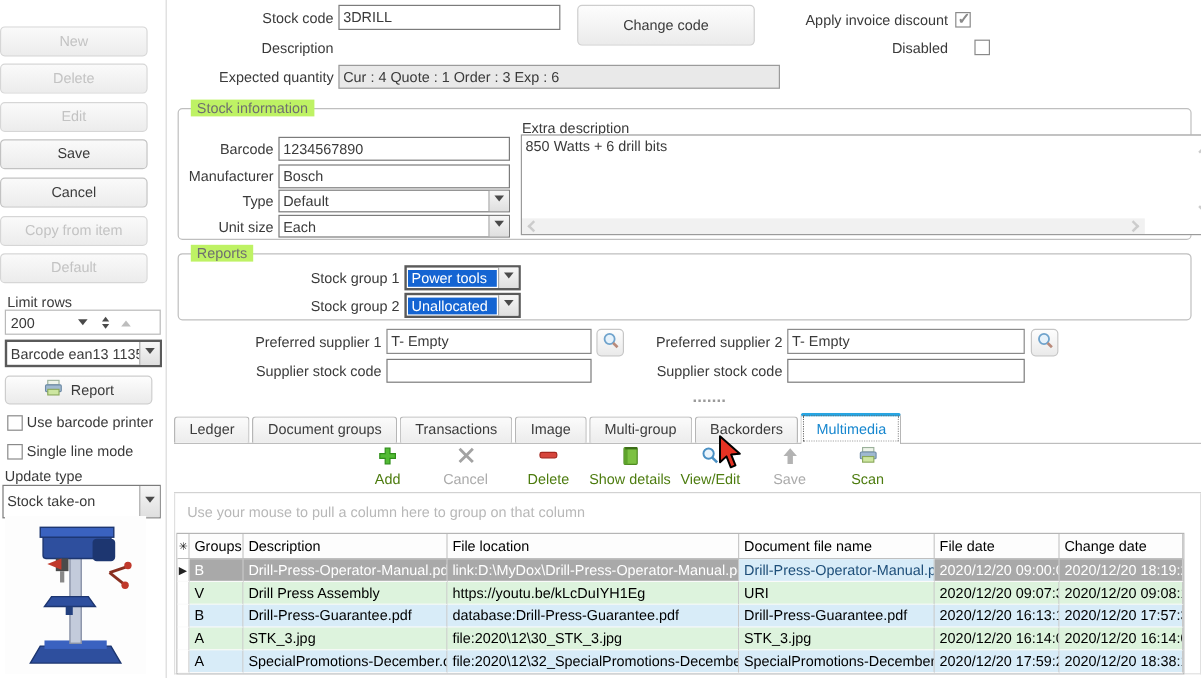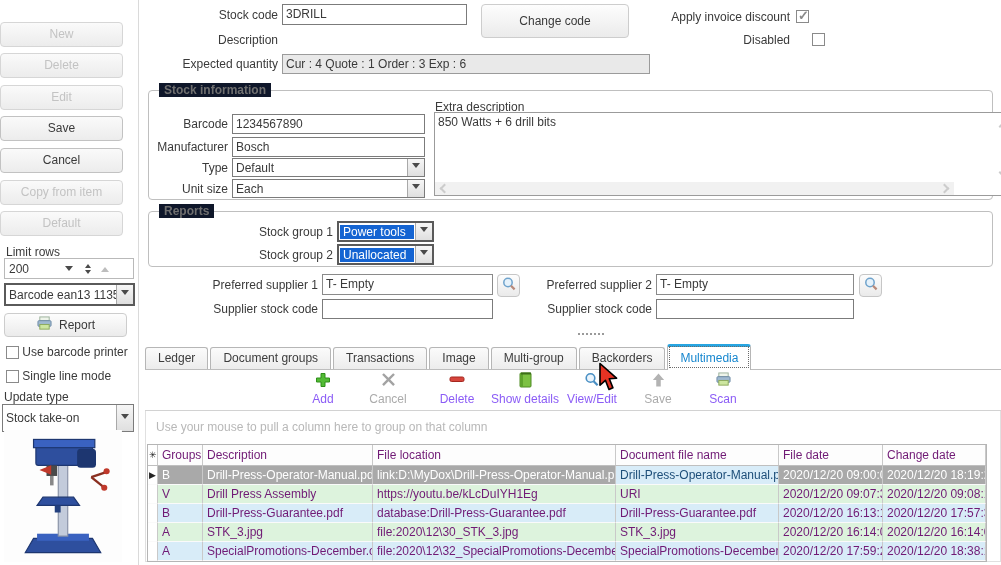--- a/index.html
+++ b/index.html
@@ -41,21 +41,21 @@
     font-weight:bold; color:#8a8a8a; }
   .cb-label { color:#3a3a3a; }
 
   
   .lbl { position:absolute; text-align:right; color:#3a3a3a; white-space:nowrap; }
   .input { position:absolute; border:1px solid #7b7b7b; background:#fff; padding:0 3px; line-height:19px;
     white-space:nowrap; overflow:hidden; }
   .input.ro { background:#e9e9e9; border-color:#9b9b9b; }
 
   .groupbox { position:absolute; border:1px solid #bfbfbf; border-radius:4px; }
-  .legend { position:absolute; top:-8px; left:10px; background:#0f172a; padding:0 5px; font-weight:bold; color:#6f6f6f; }
+  .legend { position:absolute; top:-8px; left:10px; background:#bef264; padding:0 5px; font-weight:normal; color:#6f6f6f; }
 
   .scroll-chevron { display:inline-block; width:7px; height:7px; border-left:2px solid #cccccc; border-bottom:2px solid #cccccc; }
   .chev-up { transform:rotate(135deg); } .chev-down { transform:rotate(-45deg); }
   .chev-left { transform:rotate(45deg); } .chev-right { transform:rotate(-135deg); }
 
   .search-btn { position:absolute; width:23px; height:23px; border:1px solid #c6c6c6; border-radius:4px;
     background:linear-gradient(#fdfdfd,#eaeaea); display:flex; align-items:center; justify-content:center; }
 
   
   #tabstrip { position:absolute; left:145px; top:345px; width:856px; height:25px;
@@ -65,30 +65,30 @@
     margin-right:2px; white-space:nowrap; }
   .tab.active { height:26px; margin-bottom:-1px; background:#fff; border-top:3px solid #27a5e2;
     color:#1787cf; line-height:22px; outline:1px dotted #6b6b6b; outline-offset:-3px; position:relative; z-index:2; }
   .dotted-marker { position:absolute; left:578px; top:333px; width:26px; height:0; border-top:2px dotted #9a9a9a; }
 
   
   #toolbar { position:absolute; left:145px; top:370px; width:856px; height:41px; background:#fff;
     border-bottom:1px solid #d2d2d2; }
   .tool { position:absolute; top:2px; text-align:center; }
   .tool .ticon { display:block; height:19px; line-height:18px; }
-  .tool .tlabel { display:block; color:#8b5cf6; margin-top:1px; }
+  .tool .tlabel { display:block; color:#4d7c0f; margin-top:1px; }
   .tool.disabled .tlabel { color:#ababab; }
 
   
   #grid-panel { position:absolute; left:145px; top:411px; width:856px; height:151px; border:1px solid #e0e0e0; border-top:none; }
   .group-hint { position:absolute; left:156px; top:420px; color:#b8b8b8; }
   #grid { position:absolute; left:147px; top:444px; border:1px solid #b5b5b5; background:#fff; }
   .g-row { display:flex; height:19px; }
   .g-row.header { height:21px; background:#fdfdfd; border-bottom:1px solid #bfbfbf; }
-  .g-cell { border-right:1px solid #c9c9c9; padding:0 4px; line-height:18px; color:#701a75;
+  .g-cell { border-right:1px solid #c9c9c9; padding:0 4px; line-height:18px; color:#000000;
     white-space:nowrap; overflow:hidden; flex-shrink:0; }
   .g-row.header .g-cell { line-height:20px; }
   .g-row:not(.header) .g-cell { border-bottom:1px solid #fafafa; }
   .g-cell.ind { padding:0 1px; background:#fff; color:#222; font-size:9px; text-align:center; }
   .row-green .g-cell:not(.ind) { background:#ddf3dd; }
   .row-blue  .g-cell:not(.ind) { background:#d8ecf8; }
   .row-selected .g-cell:not(.ind) { background:#a9a9a9; color:#fff; }
   .row-selected .g-cell.focus-cell { background:#d8ecf8; color:#1d4e79; }
 
   

